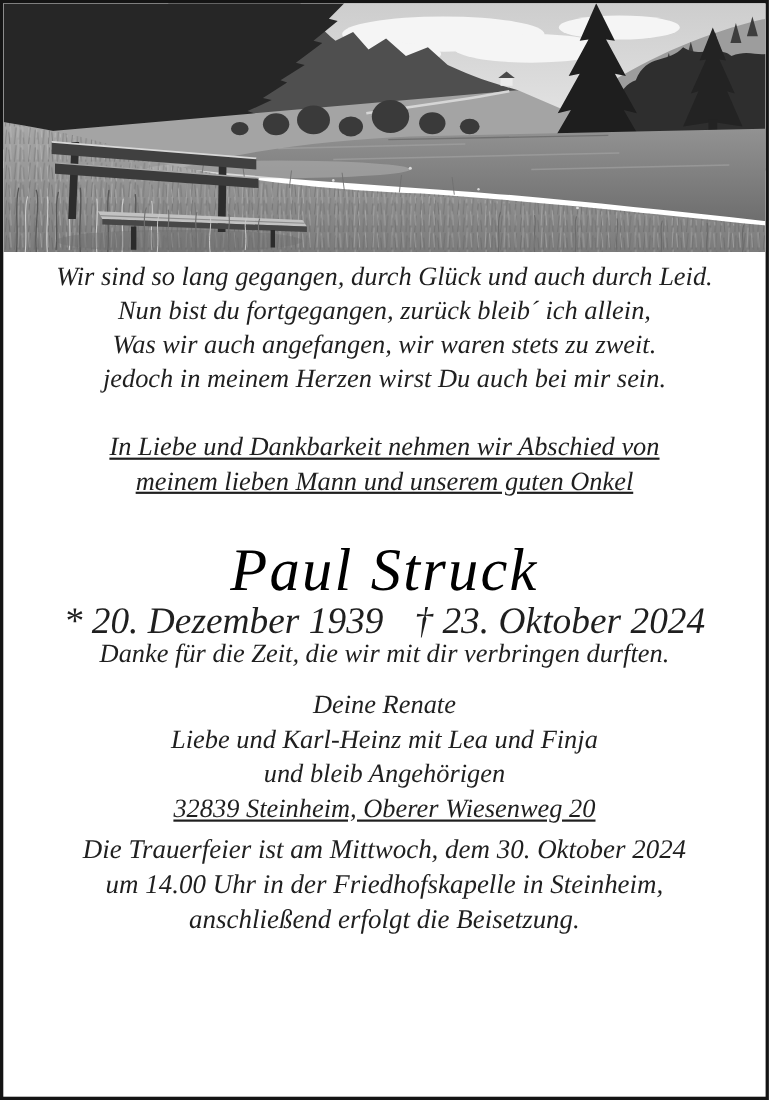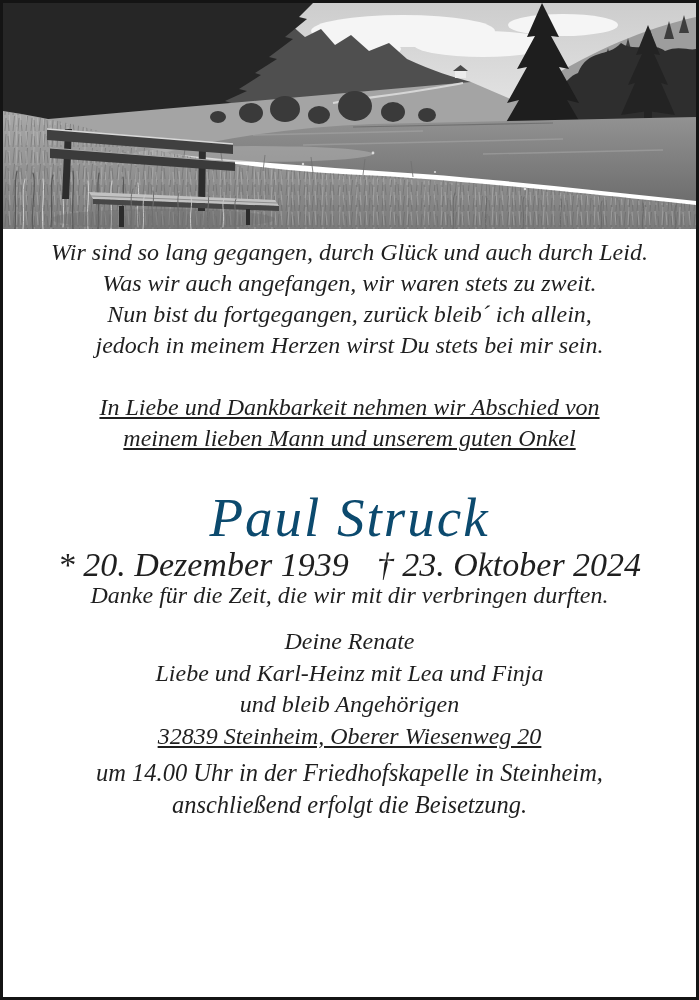--- a/index.html
+++ b/index.html
@@ -25,21 +25,21 @@
   .line { font-size: 24px; line-height: 31px; white-space: nowrap; }
   .poem { margin-top: 8px; }
   .farewell { margin-top: 31px; text-decoration: underline; }
   .name {
     font-size: 55px;
     font-weight: normal;
     font-style: italic;
     letter-spacing: 2px;
     line-height: 62px;
     margin: 33px 0 0 0;
-    color: #0c4a6e;
+    color: #000000;
   }
   .dates { margin-top: 27px; font-size: 34px; line-height: 31px; }
   .dates .gap { display: inline-block; width: 28px; }
   .thanks { margin-top: 29px; }
   .mourners { margin-top: 15px; }
   .mourners .line { line-height: 31.5px; }
   .address { margin-top: 38px; text-decoration: underline; }
   .funeral { margin-top: 5px; }
   .funeral .line { font-size: 24.5px; line-height: 32px; }
 </style>
@@ -200,23 +200,23 @@
           <path d="M188,226 C186,210 190,202 188,194"></path>
         <path d="M220,224 C222,208 218,202 221,196"></path>
       </g>
     </svg>
   </div>
 
   <div class="content">
 
     <div class="poem">
       <p class="line">Wir sind so lang gegangen, durch Glück und auch durch Leid.</p>
+      <p class="line">Nun bist du fortgegangen, zurück bleib´ ich allein,</p>
       <p class="line">Was wir auch angefangen, wir waren stets zu zweit.</p>
-      <p class="line">Nun bist du fortgegangen, zurück bleib´ ich allein,</p>
-      <p class="line">jedoch in meinem Herzen wirst Du stets bei mir sein.</p>
+      <p class="line">jedoch in meinem Herzen wirst Du auch bei mir sein.</p>
     </div>
 
     <div class="farewell">
       <p class="line">In Liebe und Dankbarkeit nehmen wir Abschied von</p>
       <p class="line">meinem lieben Mann und unserem guten Onkel</p>
     </div>
 
     <h1 class="name">Paul Struck</h1>
 
     <p class="dates"><span>* 20. Dezember 1939</span><span class="gap"></span><span>† 23. Oktober 2024</span></p>
@@ -225,18 +225,19 @@
 
     <div class="mourners">
       <p class="line">Deine Renate</p>
       <p class="line">Liebe und Karl-Heinz mit Lea und Finja</p>
       <p class="line">und bleib Angehörigen</p>
     </div>
 
     <p class="line address">32839 Steinheim, Oberer Wiesenweg 20</p>
 
     <div class="funeral">
+      <p class="line">Die Trauerfeier ist am Mittwoch, dem 30. Oktober 2024</p>
       <p class="line">um 14.00 Uhr in der Friedhofskapelle in Steinheim,</p>
       <p class="line">anschließend erfolgt die Beisetzung.</p>
     </div>
 
   </div>
 </div>
 
 </body></html>

